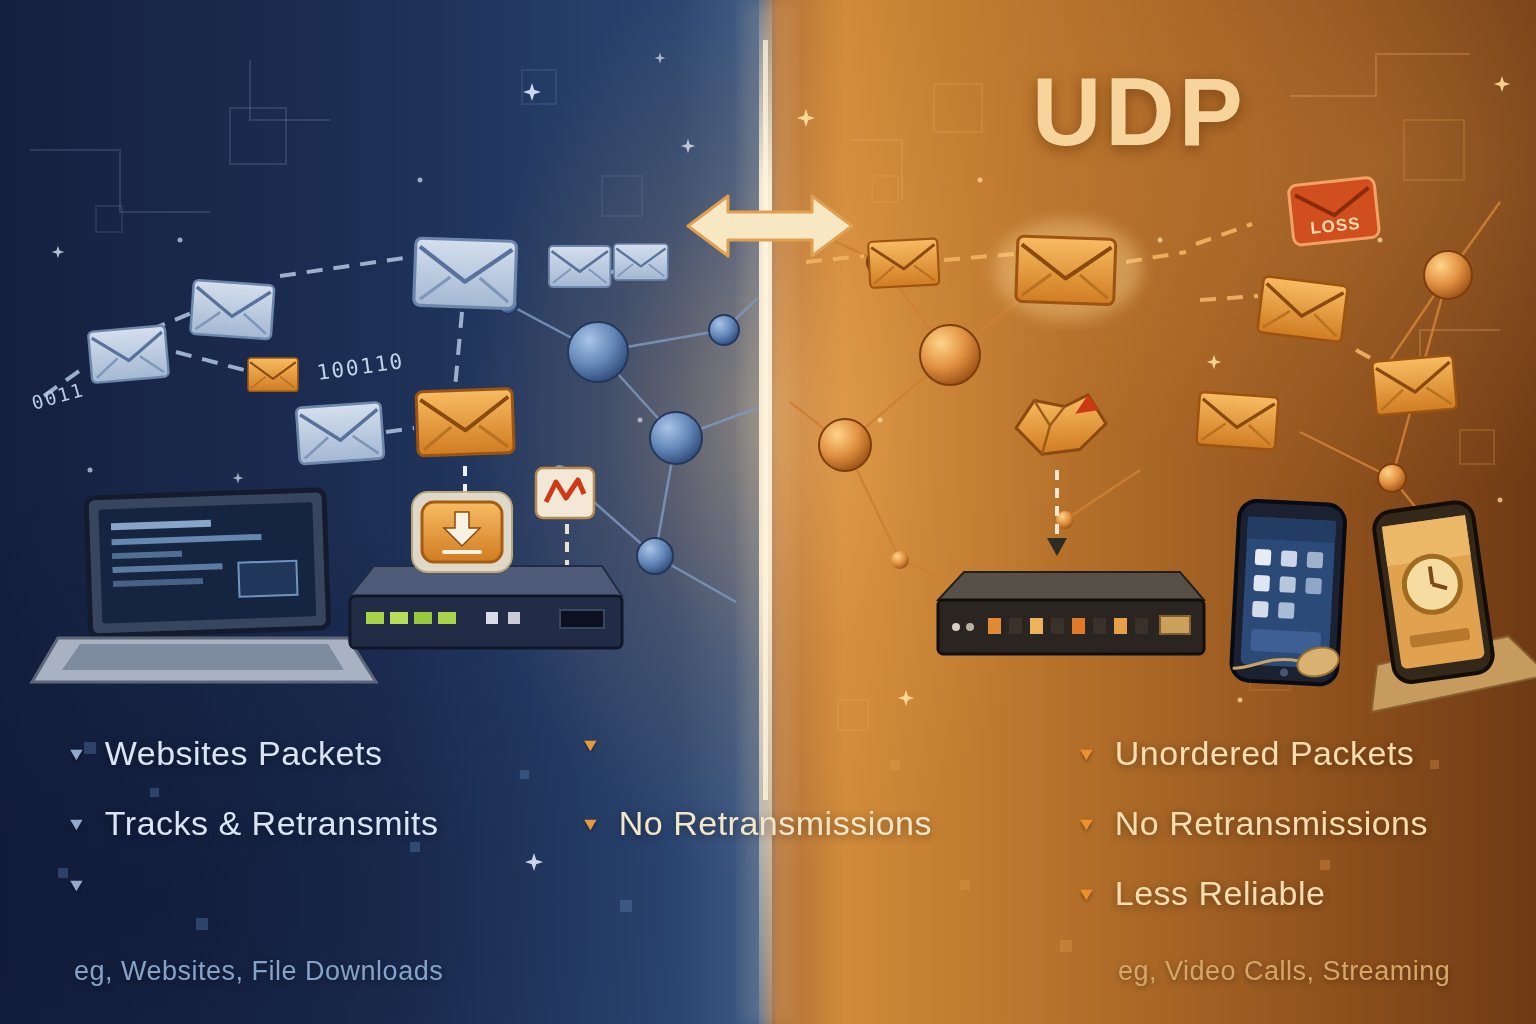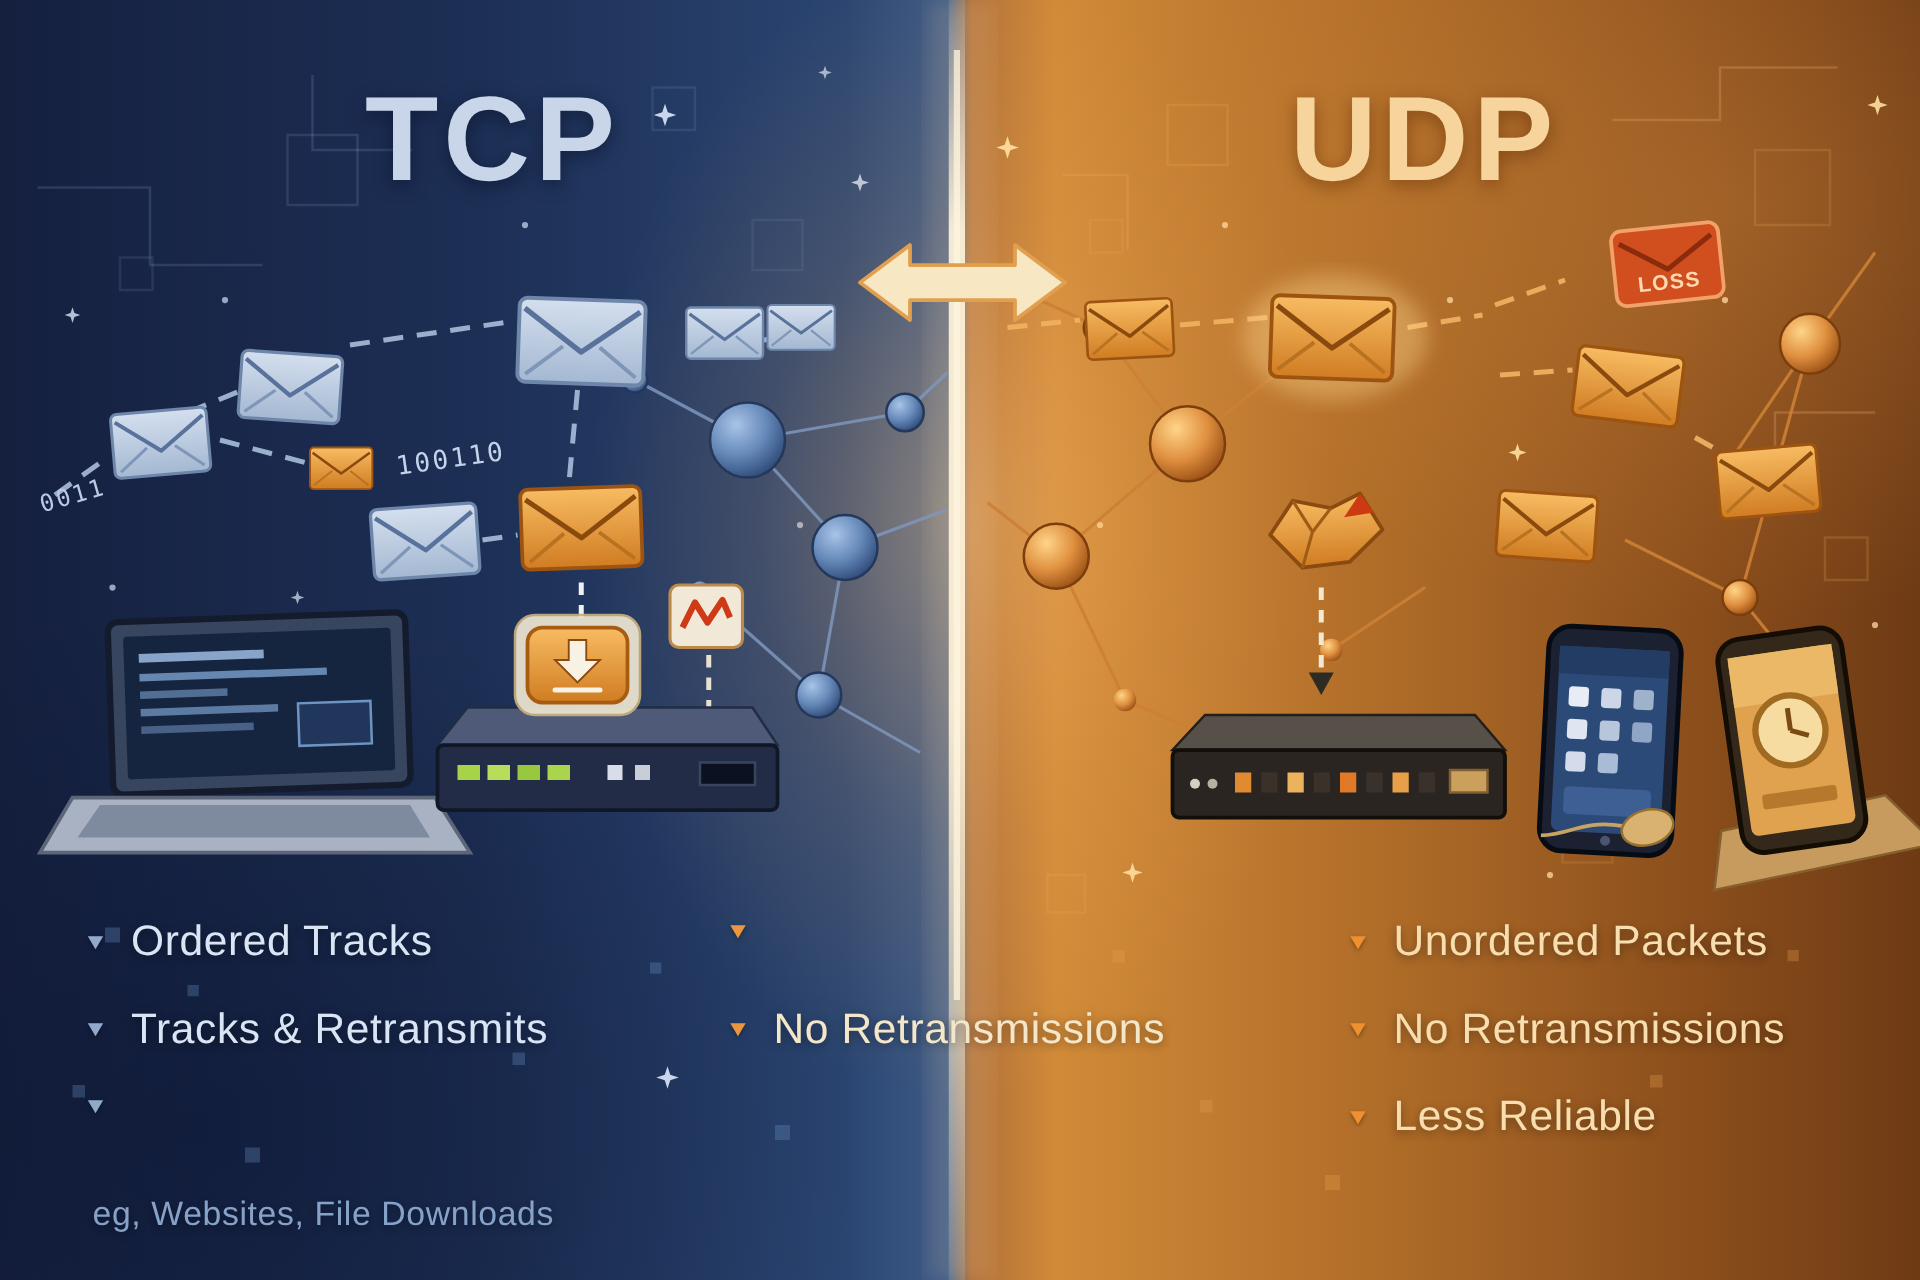--- a/index.html
+++ b/index.html
@@ -333,26 +333,25 @@
       <rect x="20" y="126" width="60" height="12" rx="3" fill="#b5782c"></rect>
     </g>
     <g transform="translate(1318,662) rotate(-15)">
       <path d="M-18 -6 C-50 -20 -60 -10 -84 -16" stroke="#caa261" stroke-width="3" fill="none"></path>
       <ellipse cx="0" cy="0" rx="21" ry="14" fill="#d9b272" stroke="#96702e" stroke-width="2"></ellipse>
     </g>
 
     <path d="M688 226 L728 196 L728 212 L812 212 L812 196 L852 226 L812 256 L812 240 L728 240 L728 256 Z" fill="#f7e7c3" stroke="#e0a050" stroke-width="3" stroke-linejoin="round"></path>
   </svg>
 
-  <div class="title tcp">TCP</div>
   <div class="title udp">UDP</div>
 
   <div class="bullet-row" style="left:66px;top:734px">
     <span class="tri t-blue">▼</span>
-    <span class="btxt c-blue">Ordered Tracks</span>
+    <span class="btxt c-blue">Websites Packets</span>
   </div>
   <div class="bullet-row" style="left:66px;top:804px">
     <span class="tri t-blue">▼</span>
     <span class="btxt c-blue">Tracks &amp; Retransmits</span>
   </div>
   <div class="bullet-row" style="left:66px;top:874px">
     <span class="tri t-blue">▼</span>
   </div>
   <div class="example ex-blue" style="left:74px;top:956px">eg, Websites, File Downloads</div>
 
@@ -369,14 +368,15 @@
     <span class="btxt c-orange">Unordered Packets</span>
   </div>
   <div class="bullet-row" style="left:1076px;top:804px">
     <span class="tri t-orange2">▼</span>
     <span class="btxt c-orange">No Retransmissions</span>
   </div>
   <div class="bullet-row" style="left:1076px;top:874px">
     <span class="tri t-orange2">▼</span>
     <span class="btxt c-orange">Less Reliable</span>
   </div>
+  <div class="example ex-orange" style="left:1118px;top:956px">eg, Video Calls, Streaming</div>
 
 </div>
 
 </body></html>

